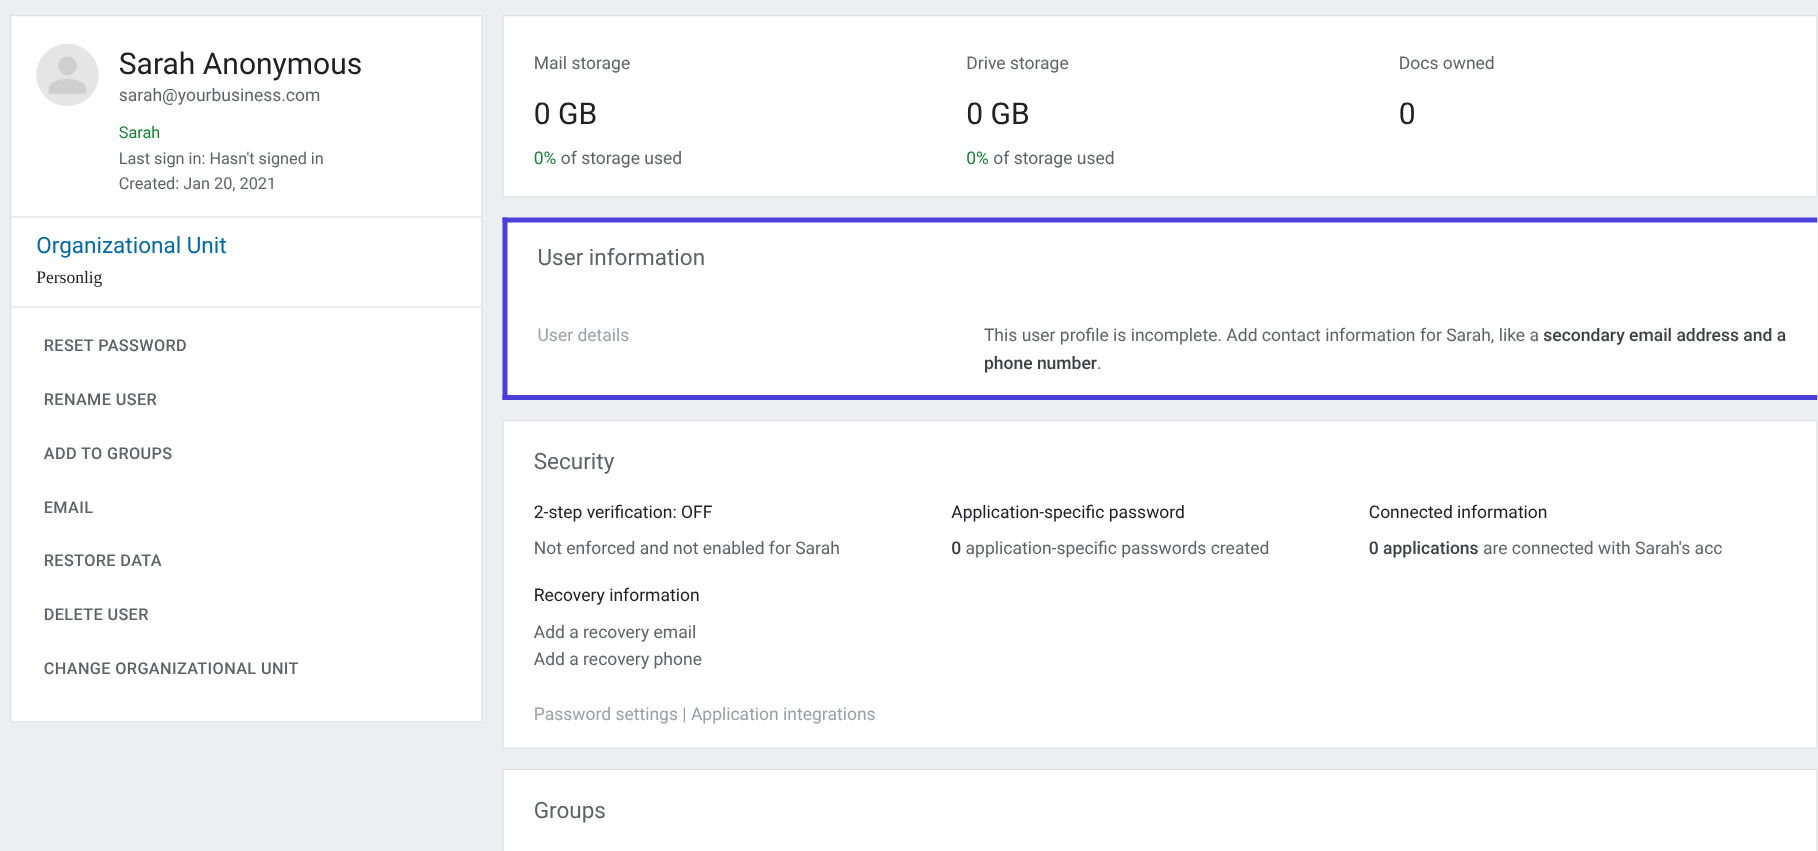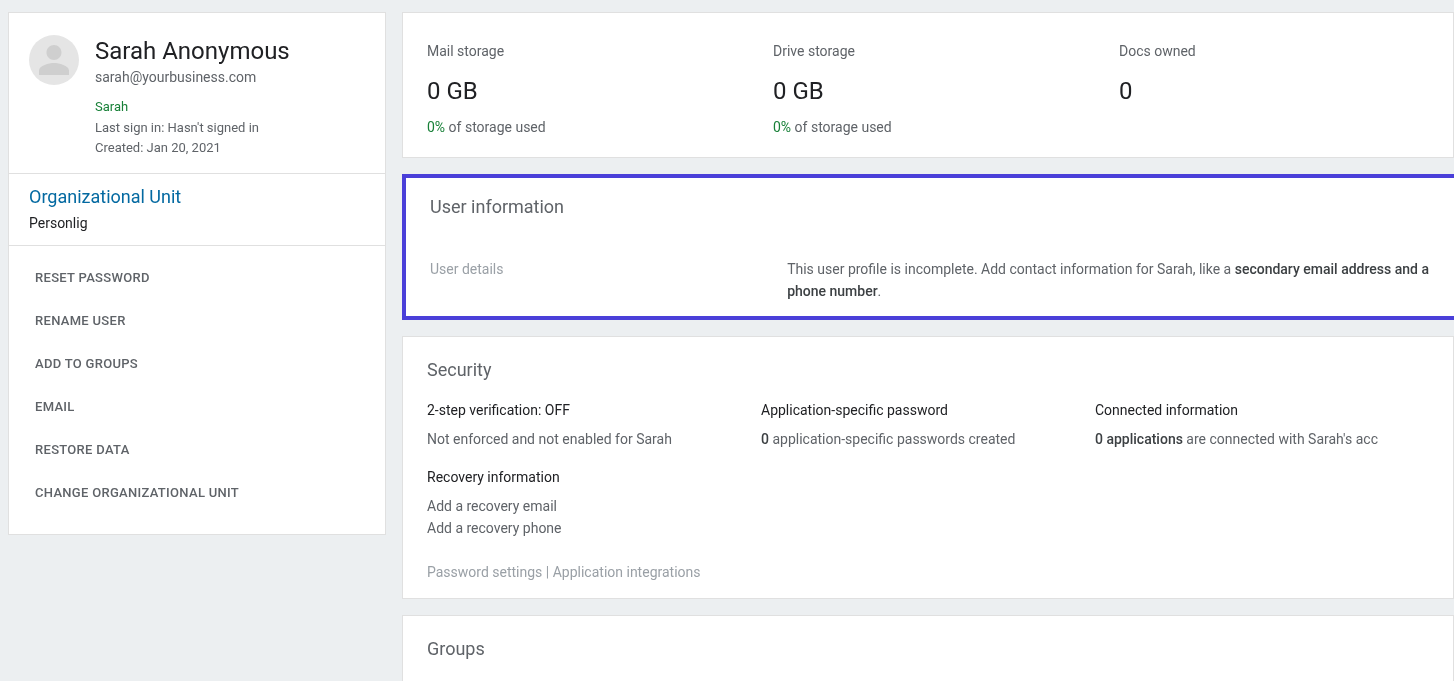--- a/index.html
+++ b/index.html
@@ -41,21 +41,21 @@
     flex-shrink: 0;
   }
   .avatar svg { fill: #cfcfcf; }
   .user-name { font-size: 24px; color: #202124; margin: 2px 0 4px 0; }
   .user-email { font-size: 14px; color: #5f6368; margin-bottom: 14px; }
   .user-status { font-size: 13px; color: #188038; margin-bottom: 4px; }
   .meta-line { font-size: 13px; color: #5f6368; line-height: 1.5; }
   .divider { border-top: 1px solid #e0e0e0; }
   .ou-block { padding: 12px 20px 14px 20px; }
   .ou-label { font-size: 18px; color: #0369a1; margin-bottom: 8px; }
-  .ou-value { font-size: 14px; color: #202124; }
+  .ou-value { font-size: 14px; color: #202124; font-family: Liberation Serif, serif; }
   .actions { padding: 10px 0 20px 0; }
   .action {
     padding: 14px 26px;
     font-size: 13px;
     font-weight: 500;
     color: #5f6368;
     letter-spacing: 0.3px;
     cursor: pointer;
   }
   .main {
@@ -135,20 +135,21 @@
         <div class="ou-label">Organizational Unit</div>
         <div class="ou-value">Personlig</div>
       </div>
       <div class="divider"></div>
       <div class="actions">
         <div class="action">RESET PASSWORD</div>
         <div class="action">RENAME USER</div>
         <div class="action">ADD TO GROUPS</div>
         <div class="action">EMAIL</div>
         <div class="action">RESTORE DATA</div>
+        <div class="action">DELETE USER</div>
         <div class="action">CHANGE ORGANIZATIONAL UNIT</div>
       </div>
     </div>
   </div>
 
   <div class="main">
     <div class="storage-row">
       <div class="storage-col">
         <div class="storage-title">Mail storage</div>
         <div class="storage-value">0 GB</div>

